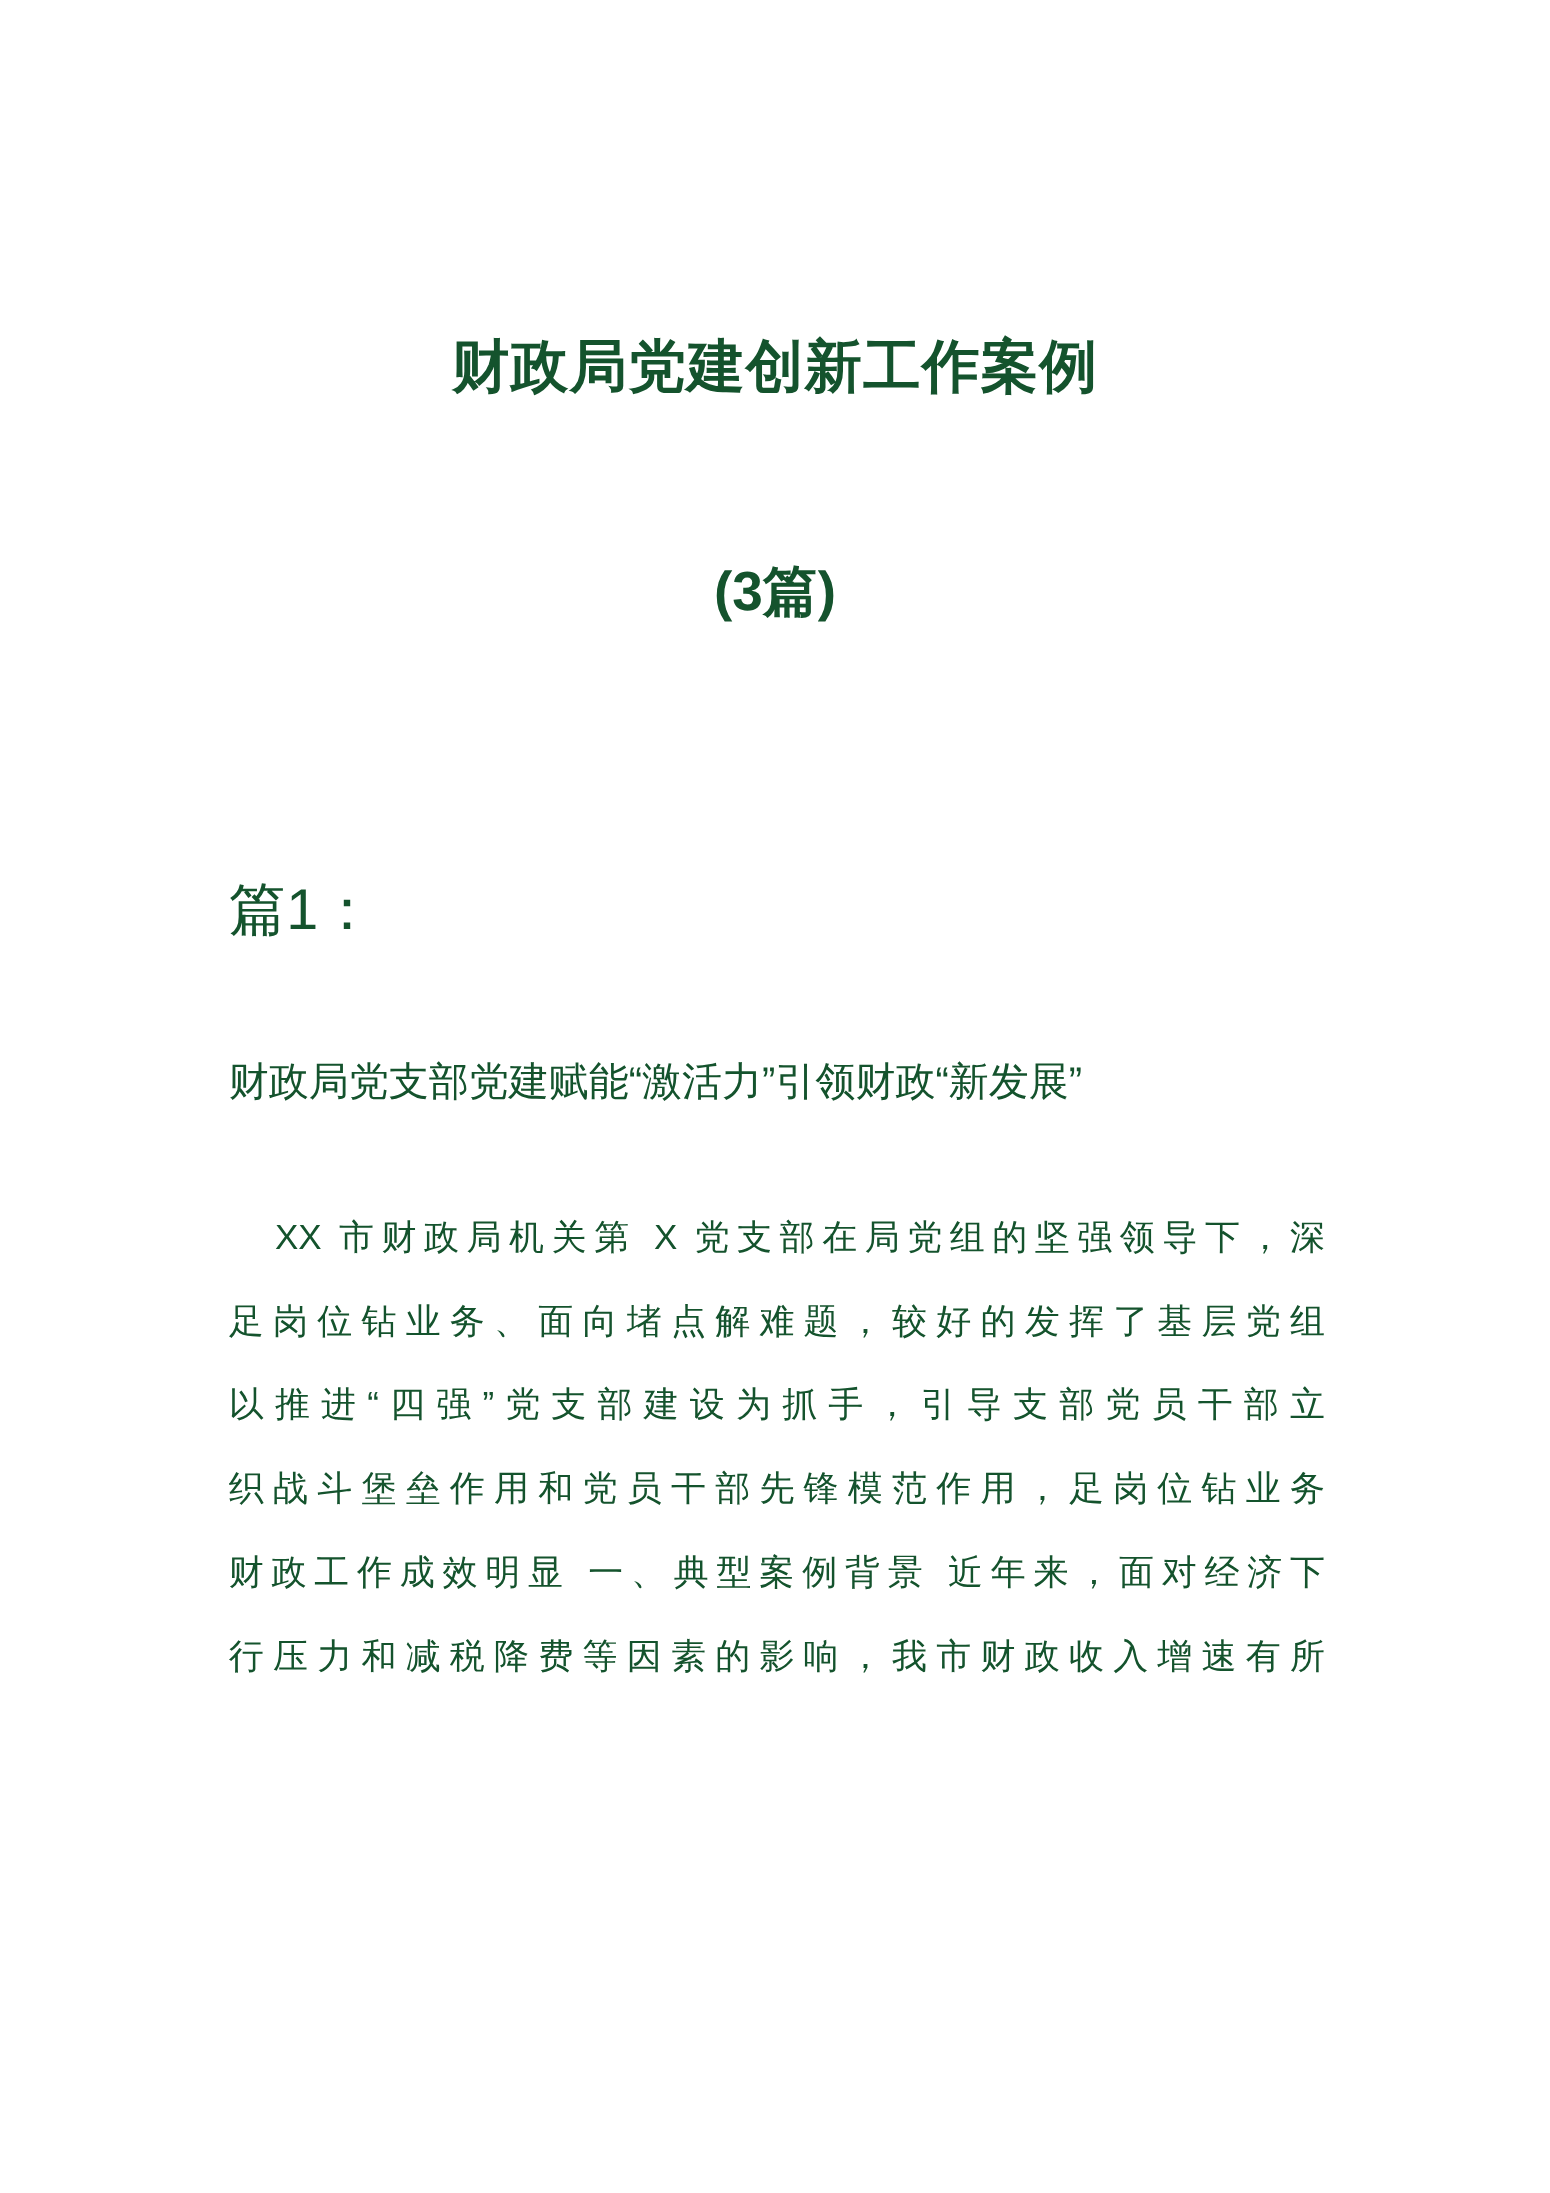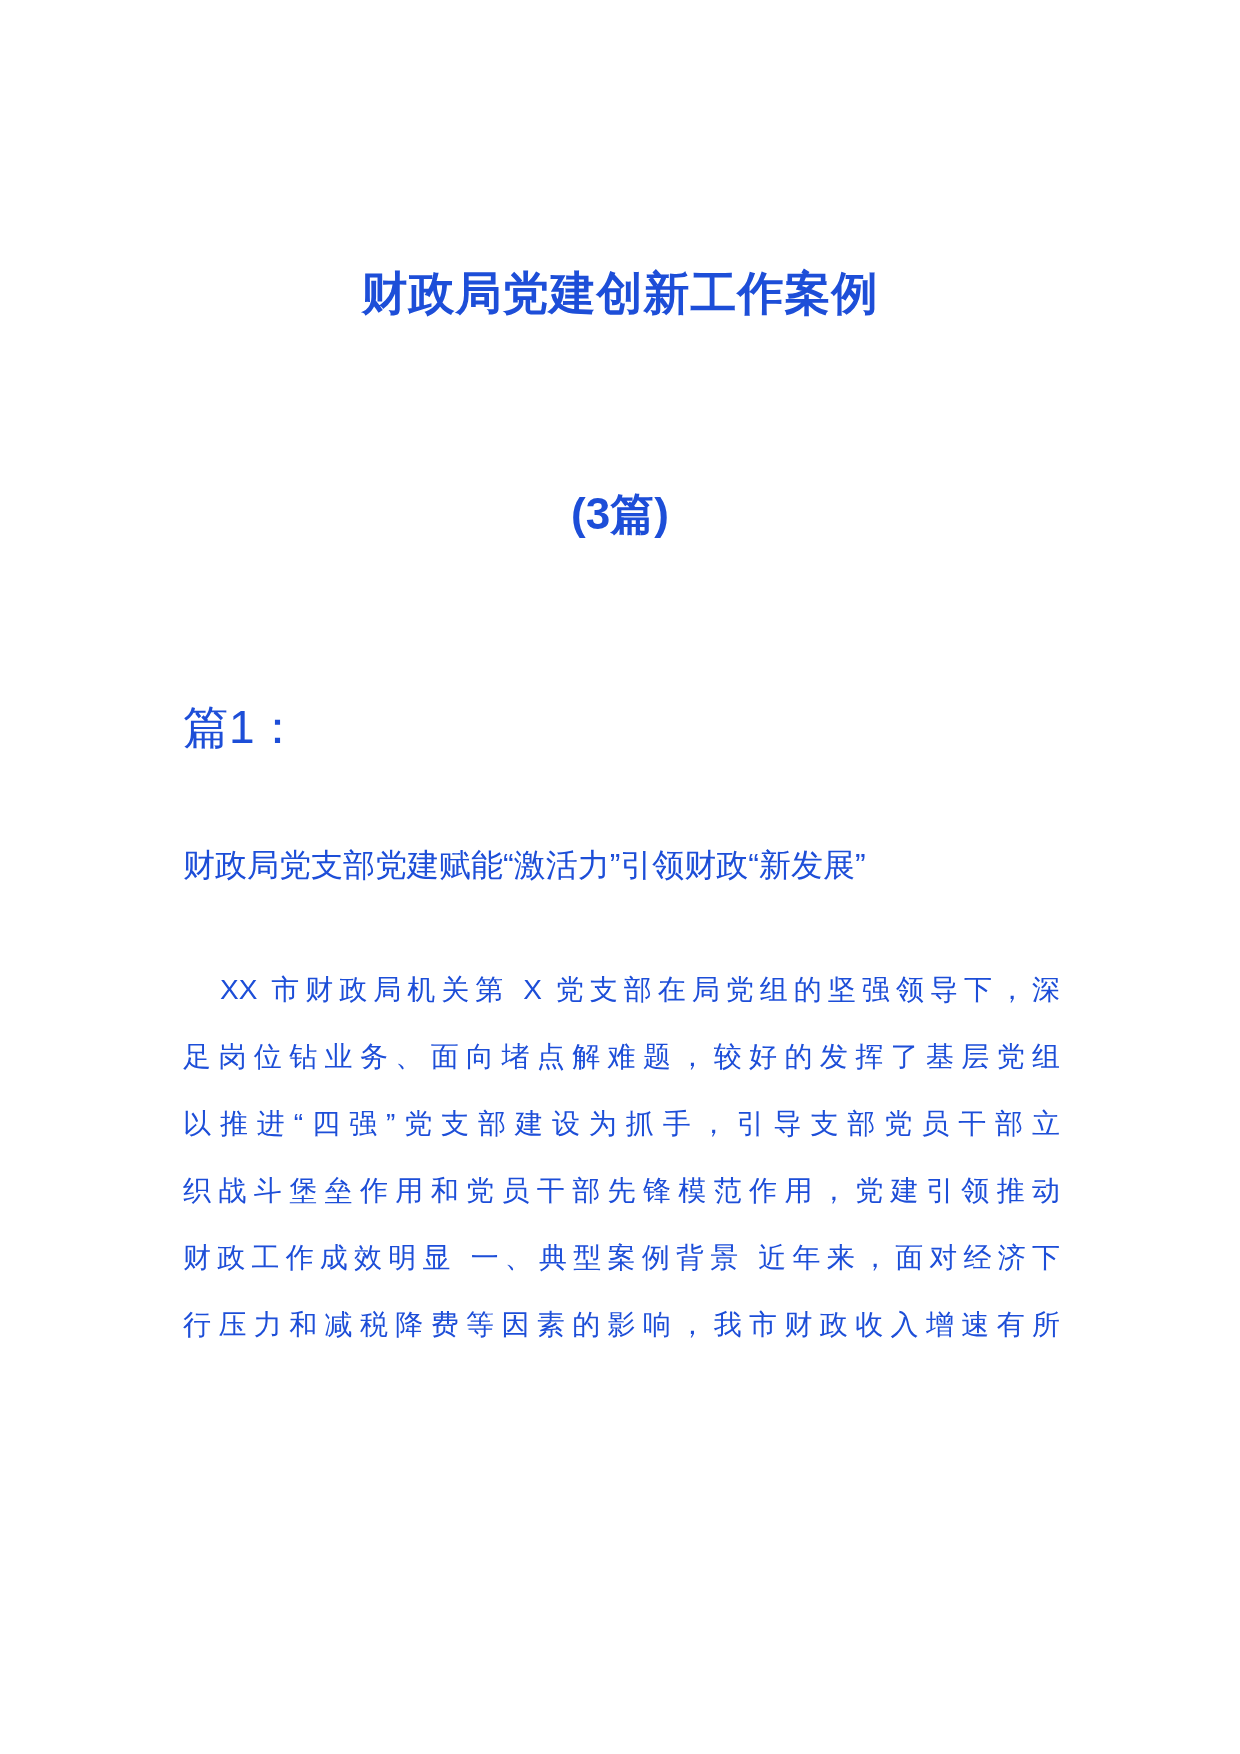--- a/index.html
+++ b/index.html
@@ -5,21 +5,21 @@
   html, body {
     margin: 0;
     padding: 0;
     background: #ffffff;
   }
   .page {
     position: relative;
     width: 1240px;
     height: 1754px;
     background: #ffffff;
-    color: #1d4ed8;
+    color: #14532d;
     font-family: "Liberation Sans", sans-serif;
     overflow: hidden;
   }
   .doc-title {
     position: absolute;
     top: 266px;
     left: 0;
     width: 100%;
     text-align: center;
     font-size: 46px;
@@ -29,21 +29,20 @@
   }
   .doc-count {
     position: absolute;
     top: 448px;
     left: 0;
     width: 100%;
     text-align: center;
     font-size: 44px;
     font-weight: bold;
     line-height: 52px;
-    margin-top: 40px;
   }
   .section-label {
     position: absolute;
     top: 706px;
     left: 183px;
     font-size: 46px;
     line-height: 42px;
   }
   .article-title {
     position: absolute;
@@ -82,18 +81,18 @@
   <div class="doc-count">(3篇)</div>
 
   <div class="section-label">篇1：</div>
 
   <div class="article-title">财政局党支部党建赋能“激活力”引领财政“新发展”</div>
 
   <div class="paragraph">
     <div class="line indent">XX 市财政局机关第 X 党支部在局党组的坚强领导下，深</div>
     <div class="line">足岗位钻业务、面向堵点解难题，较好的发挥了基层党组</div>
     <div class="line">以推进“四强”党支部建设为抓手，引导支部党员干部立</div>
-    <div class="line">织战斗堡垒作用和党员干部先锋模范作用，党建引领推动</div>
+    <div class="line">织战斗堡垒作用和党员干部先锋模范作用，足岗位钻业务</div>
     <div class="line">财政工作成效明显 一、典型案例背景 近年来，面对经济下</div>
     <div class="line">行压力和减税降费等因素的影响，我市财政收入增速有所</div>
   </div>
 
 </div>
 
 </body></html>

